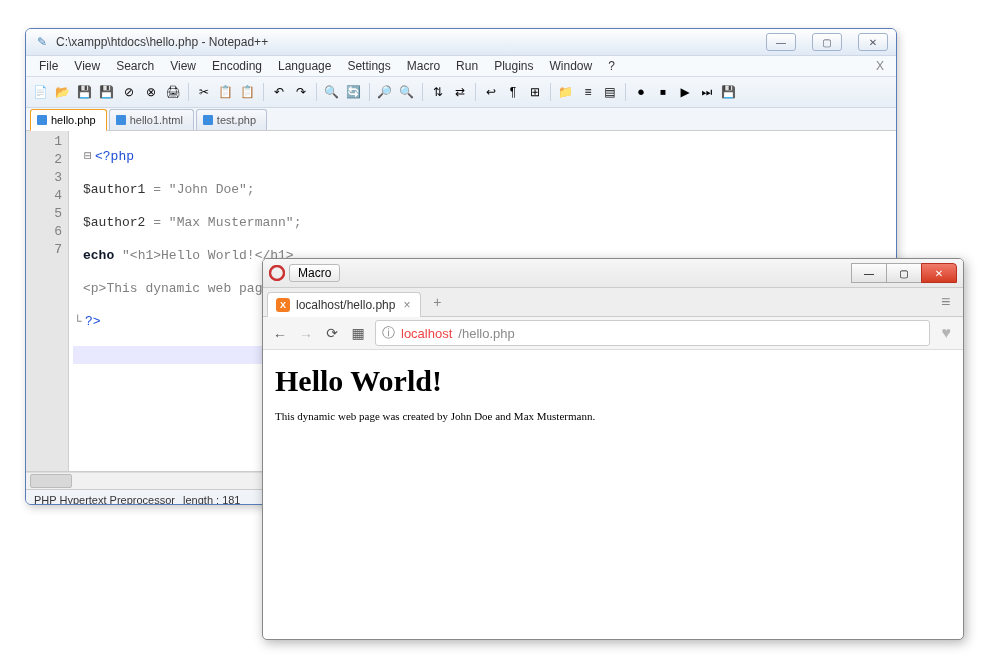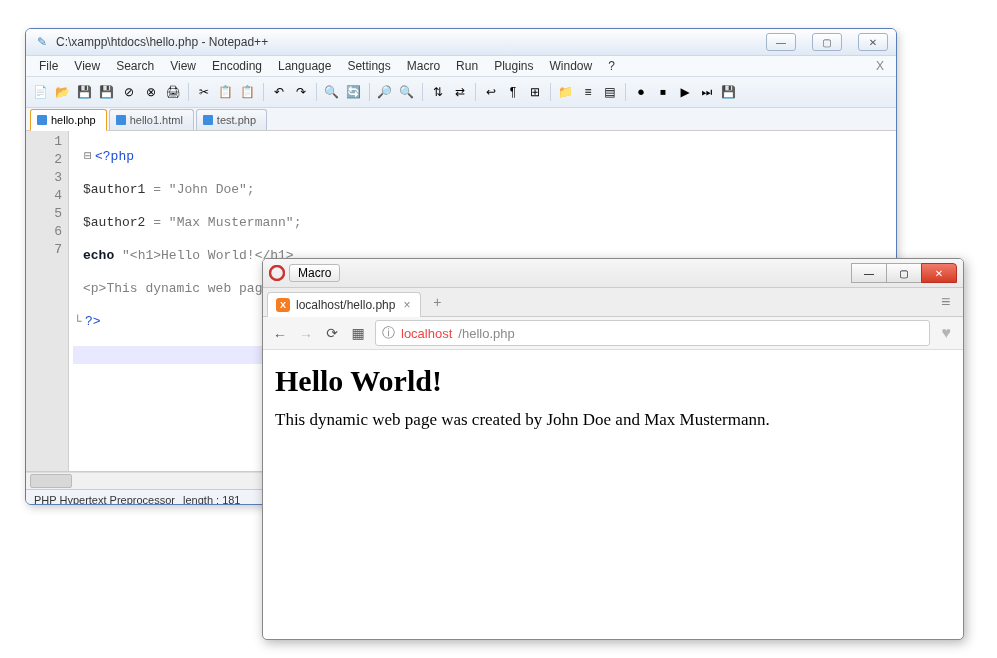--- a/index.html
+++ b/index.html
@@ -223,21 +223,21 @@
 }
 .addr-bar .host { color:#ef4444; }
 .addr-bar .path { color:#8a8a8a; }
 .heart { color:#b5b5b5; font-size:16px; padding:0 4px;}
 
 .br-content {
   padding: 10px 12px;
   font-family: "Times New Roman", serif;
 }
 .br-content h1 { margin: 4px 0 12px 0; font-size: 30px; }
-.br-content p  { margin: 4px 0; font-size: 17px; }
+.br-content p  { margin: 4px 0; font-size: 11px; }
 </style>
 </head>
 <body>
 
 <div class="npp-window">
   <div class="npp-titlebar">
     <span class="npp-icon">✎</span>
     <span class="npp-title">C:\xampp\htdocs\hello.php - Notepad++</span>
     <div class="win-controls">
       <div class="win-btn">—</div>

